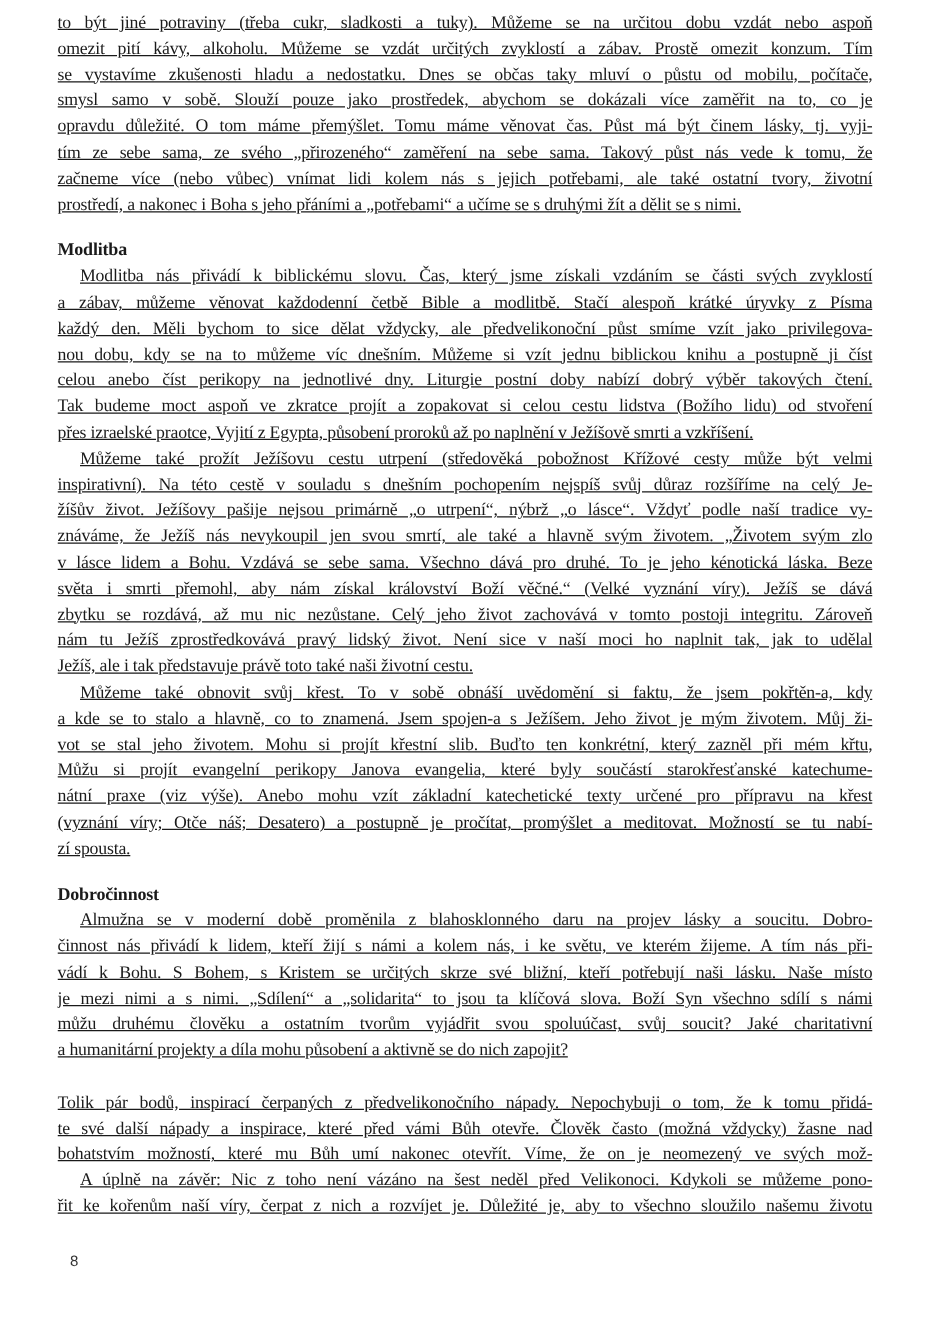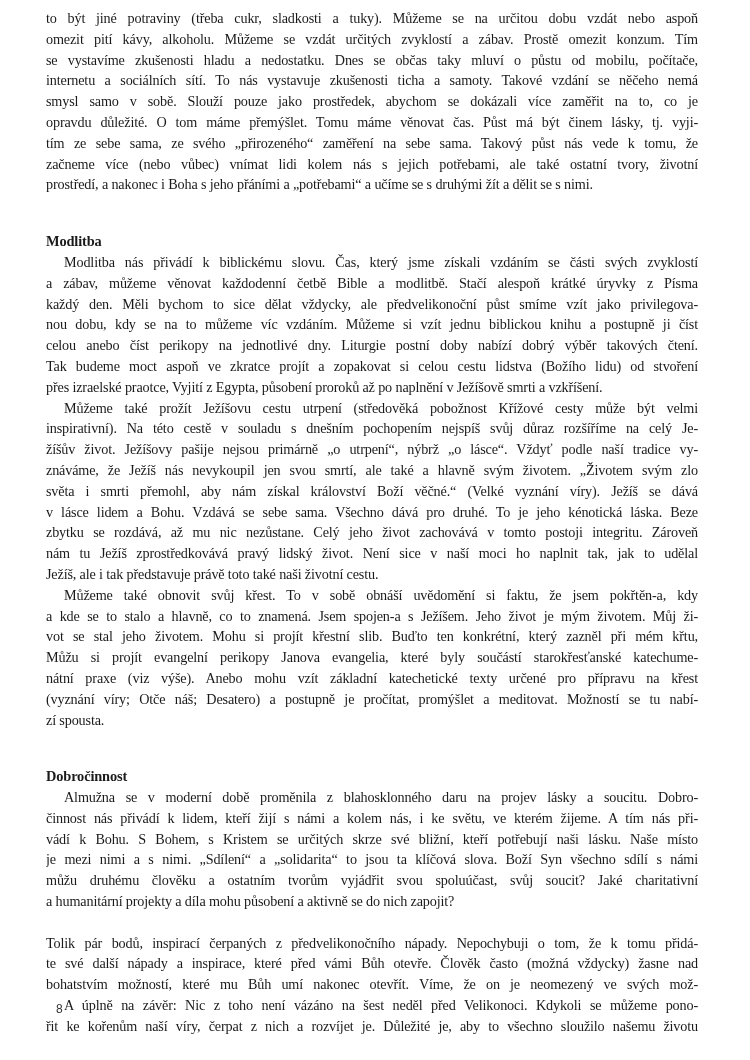--- a/index.html
+++ b/index.html
@@ -6,69 +6,69 @@
   body { width: 750px; height: 1060px; position: relative; overflow: hidden; }
   .page {
     position: absolute; left: 46px; top: 8px; width: 652px;
     font-family: "Liberation Serif", "DejaVu Serif", serif;
     font-size: 14.2px; color: #1a1a1a; letter-spacing: -0.15px;
   }
   .line {
     display: block; height: 20.8px; line-height: 20.8px;
     text-align: justify; text-align-last: justify; white-space: nowrap;
     overflow: hidden;
+    text-decoration: underline;
   }
   .line.last { text-align-last: left; }
   .line.indent { padding-left: 18px; }
   .heading {
     display: block; height: 20.8px; line-height: 20.8px;
-    font-weight: bold; font-size: 14.4px; margin-top: 36px;
+    font-weight: bold; font-size: 14.4px; margin-top: 16px;
   }
   .gap { height: 20.8px; }
   .page-number {
     position: absolute; left: 56px; top: 1002px;
     font-family: "Liberation Sans", "DejaVu Sans", sans-serif;
     font-size: 12px; color: #333;
   }
 </style>
 </head>
 <body>
 
 <div class="page">
 
   <div>
     <span class="line">to být jiné potraviny (třeba cukr, sladkosti a tuky). Můžeme se na určitou dobu vzdát nebo aspoň</span>
     <span class="line">omezit pití kávy, alkoholu. Můžeme se vzdát určitých zvyklostí a zábav. Prostě omezit konzum. Tím</span>
     <span class="line">se vystavíme zkušenosti hladu a nedostatku. Dnes se občas taky mluví o půstu od mobilu, počítače,</span>
-    <span class="line">internetu a sociálních sítí. To nás vystavuje zkušenosti ticha a samoty. Takové vzdání se něčeho nemá</span>
     <span class="line">smysl samo v sobě. Slouží pouze jako prostředek, abychom se dokázali více zaměřit na to, co je</span>
     <span class="line">opravdu důležité. O tom máme přemýšlet. Tomu máme věnovat čas. Půst má být činem lásky, tj. vyji-</span>
     <span class="line">tím ze sebe sama, ze svého „přirozeného“ zaměření na sebe sama. Takový půst nás vede k tomu, že</span>
     <span class="line">začneme více (nebo vůbec) vnímat lidi kolem nás s jejich potřebami, ale také ostatní tvory, životní</span>
     <span class="line last">prostředí, a nakonec i Boha s jeho přáními a „potřebami“ a učíme se s druhými žít a dělit se s nimi.</span>
   </div>
 
   <div>
     <span class="heading">Modlitba</span>
     <div>
       <span class="line indent">Modlitba nás přivádí k biblickému slovu. Čas, který jsme získali vzdáním se části svých zvyklostí</span>
       <span class="line">a zábav, můžeme věnovat každodenní četbě Bible a modlitbě. Stačí alespoň krátké úryvky z Písma</span>
       <span class="line">každý den. Měli bychom to sice dělat vždycky, ale předvelikonoční půst smíme vzít jako privilegova-</span>
-      <span class="line">nou dobu, kdy se na to můžeme víc vzdáním. Můžeme si vzít jednu biblickou knihu a postupně ji číst</span>
+      <span class="line">nou dobu, kdy se na to můžeme víc dnešním. Můžeme si vzít jednu biblickou knihu a postupně ji číst</span>
       <span class="line">celou anebo číst perikopy na jednotlivé dny. Liturgie postní doby nabízí dobrý výběr takových čtení.</span>
       <span class="line">Tak budeme moct aspoň ve zkratce projít a zopakovat si celou cestu lidstva (Božího lidu) od stvoření</span>
       <span class="line last">přes izraelské praotce, Vyjití z Egypta, působení proroků až po naplnění v Ježíšově smrti a vzkříšení.</span>
     </div>
     <div>
       <span class="line indent">Můžeme také prožít Ježíšovu cestu utrpení (středověká pobožnost Křížové cesty může být velmi</span>
       <span class="line">inspirativní). Na této cestě v souladu s dnešním pochopením nejspíš svůj důraz rozšíříme na celý Je-</span>
       <span class="line">žíšův život. Ježíšovy pašije nejsou primárně „o utrpení“, nýbrž „o lásce“. Vždyť podle naší tradice vy-</span>
       <span class="line">znáváme, že Ježíš nás nevykoupil jen svou smrtí, ale také a hlavně svým životem. „Životem svým zlo</span>
+      <span class="line">v lásce lidem a Bohu. Vzdává se sebe sama. Všechno dává pro druhé. To je jeho kénotická láska. Beze</span>
       <span class="line">světa i smrti přemohl, aby nám získal království Boží věčné.“ (Velké vyznání víry). Ježíš se dává</span>
-      <span class="line">v lásce lidem a Bohu. Vzdává se sebe sama. Všechno dává pro druhé. To je jeho kénotická láska. Beze</span>
       <span class="line">zbytku se rozdává, až mu nic nezůstane. Celý jeho život zachovává v tomto postoji integritu. Zároveň</span>
       <span class="line">nám tu Ježíš zprostředkovává pravý lidský život. Není sice v naší moci ho naplnit tak, jak to udělal</span>
       <span class="line last">Ježíš, ale i tak představuje právě toto také naši životní cestu.</span>
     </div>
     <div>
       <span class="line indent">Můžeme také obnovit svůj křest. To v sobě obnáší uvědomění si faktu, že jsem pokřtěn-a, kdy</span>
       <span class="line">a kde se to stalo a hlavně, co to znamená. Jsem spojen-a s Ježíšem. Jeho život je mým životem. Můj ži-</span>
       <span class="line">vot se stal jeho životem. Mohu si projít křestní slib. Buďto ten konkrétní, který zazněl při mém křtu,</span>
       <span class="line">Můžu si projít evangelní perikopy Janova evangelia, které byly součástí starokřesťanské katechume-</span>
       <span class="line">nátní praxe (viz výše). Anebo mohu vzít základní katechetické texty určené pro přípravu na křest</span>

